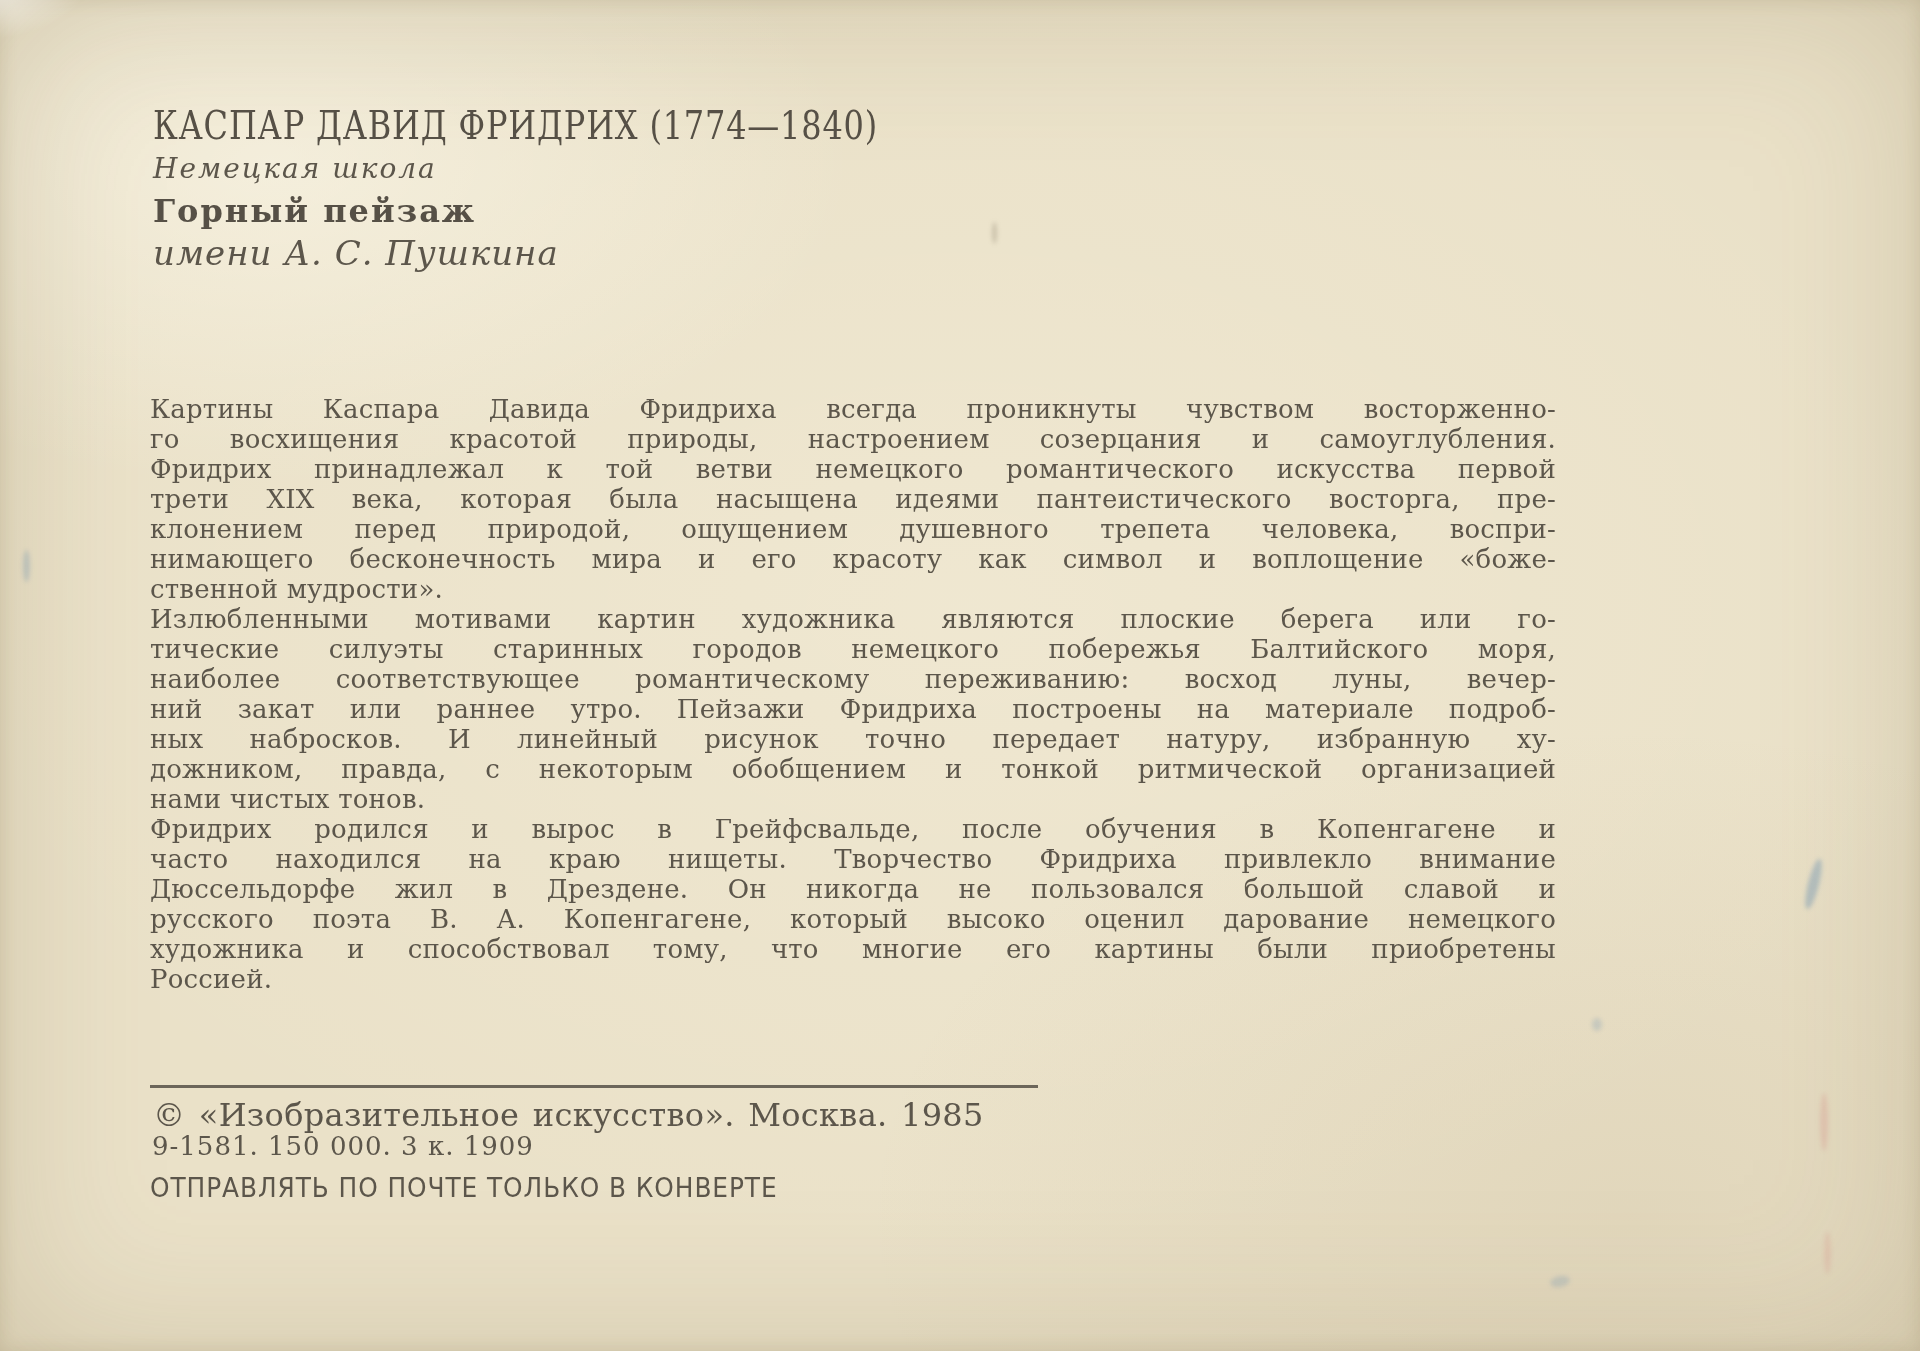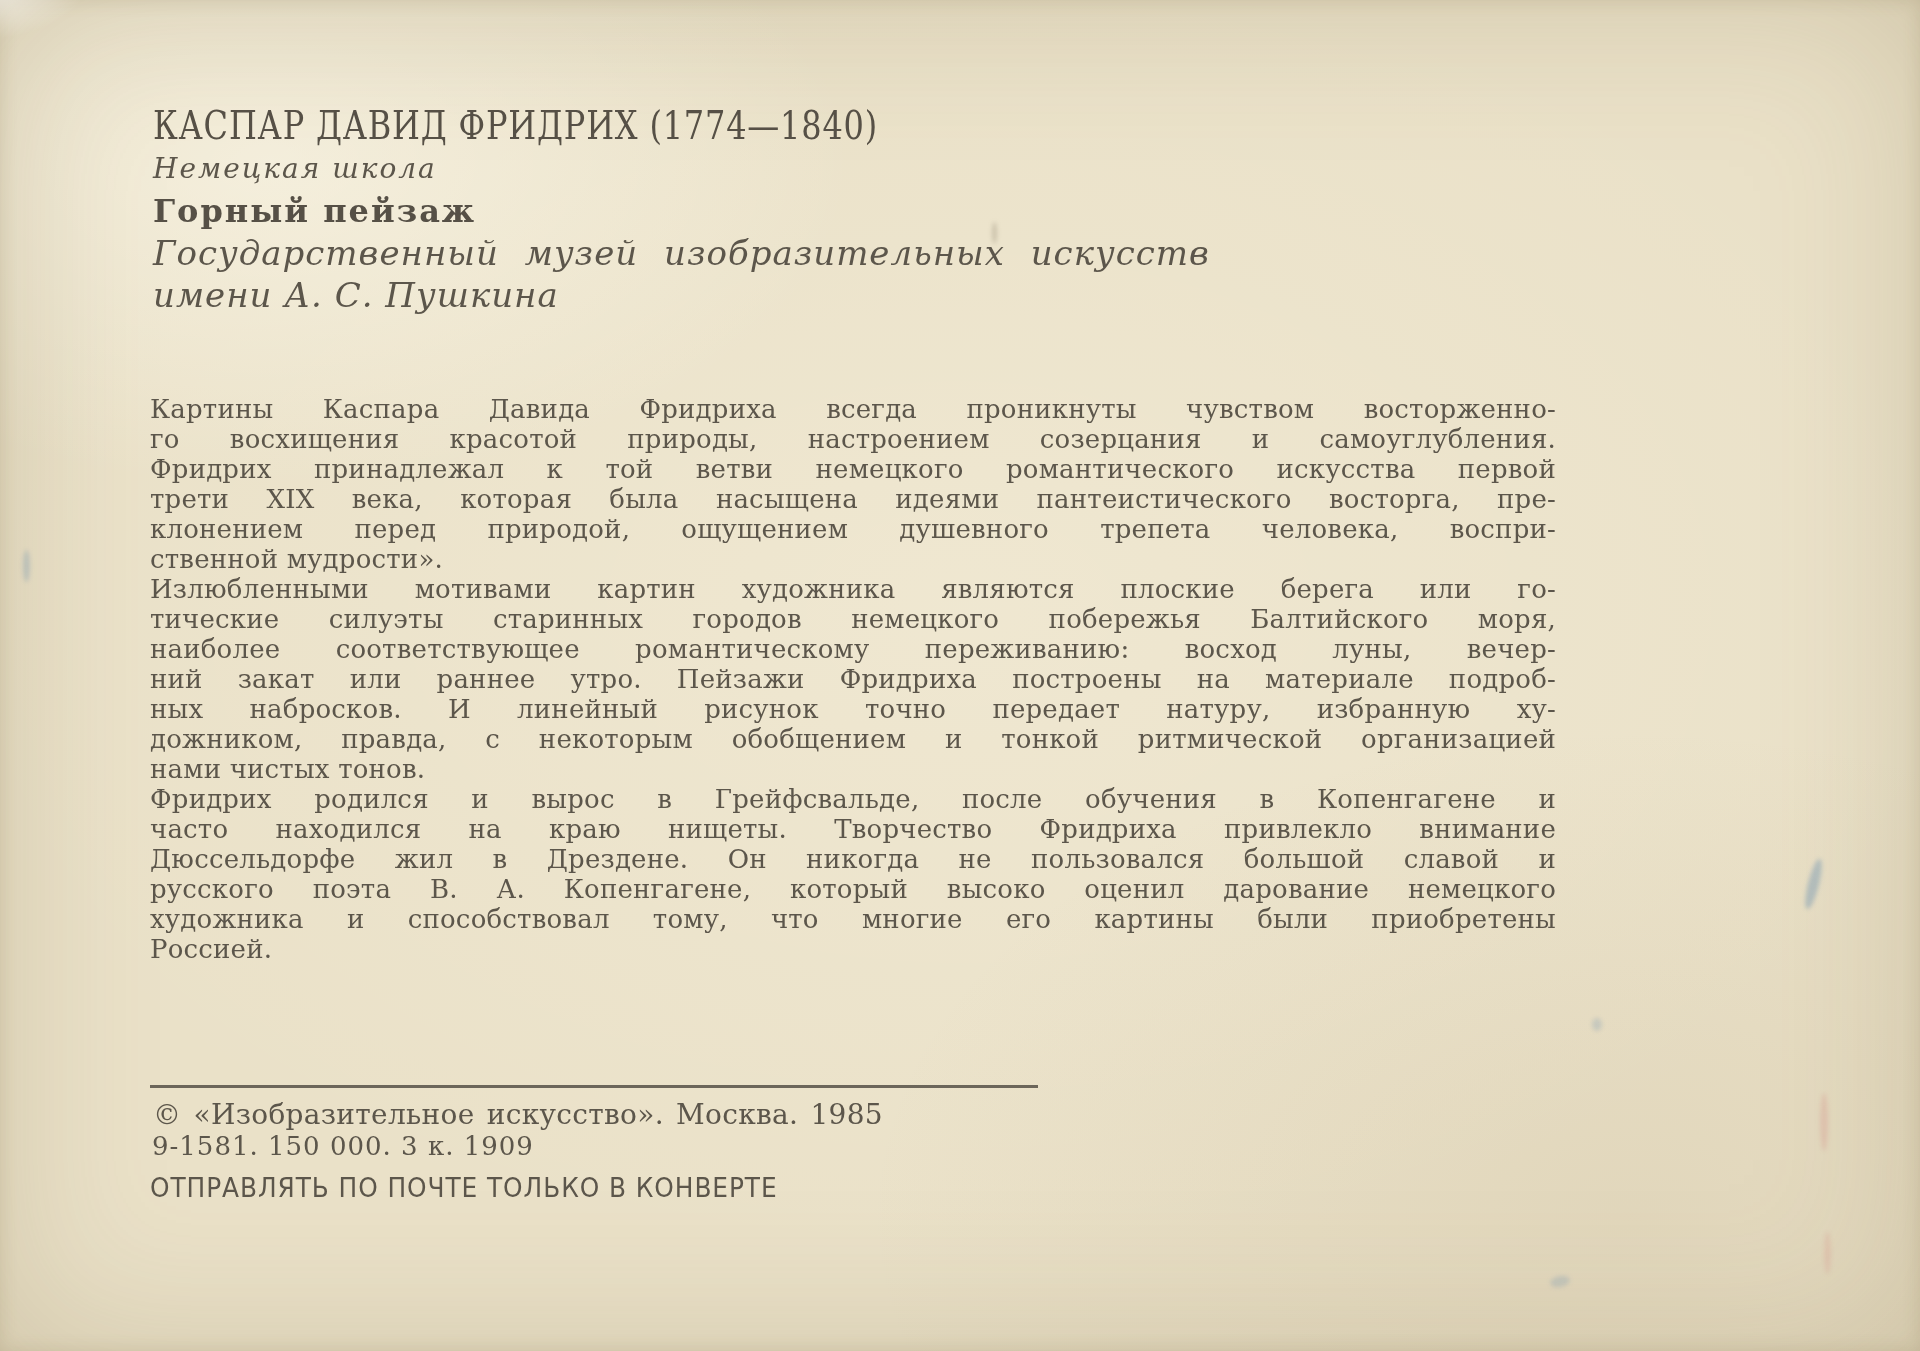--- a/index.html
+++ b/index.html
@@ -53,21 +53,21 @@
   }
   .bline.pend { text-align-last: left; }
 
   .rule {
     position: absolute; left: 150px; top: 1085px; width: 888px; height: 3px;
     background: var(--ink-dark, #565046);
     opacity: 0.85;
   }
   .copyright {
     position: absolute; left: 153px; top: 1100px;
-    font-size: 28px; line-height: 30px; letter-spacing: 0.3px; word-spacing: 3px;
+    font-size: 32px; line-height: 30px; letter-spacing: 0.3px; word-spacing: 3px;
     white-space: nowrap;
   }
   .print-code {
     position: absolute; left: 152px; top: 1131px;
     font-size: 26px; line-height: 30px; letter-spacing: 1px;
     white-space: nowrap;
   }
   .postal-notice {
     position: absolute; left: 150px; top: 1172px;
     font-family: "DejaVu Sans", "Liberation Sans", sans-serif;
@@ -88,30 +88,30 @@
 </style>
 </head>
 <body>
 
 <div class="corner-light"></div>
 
 <div class="header">
   <span class="h-line artist">КАСПАР ДАВИД ФРИДРИХ (1774—1840)</span>
   <span class="h-line school">Немецкая школа</span>
   <span class="h-line work-title">Горный пейзаж</span>
-  <span class="h-line museum1">Государственный музей изобразительных искусств</span>
   <span class="h-line museum2">имени А. С. Пушкина</span>
 </div>
 
 <div class="body-text" id="body-lines">
     <div class="bline">Картины Каспара Давида Фридриха всегда проникнуты чувством восторженно-</div>
     <div class="bline">го восхищения красотой природы, настроением созерцания и самоуглубления.</div>
     <div class="bline">Фридрих принадлежал к той ветви немецкого романтического искусства первой</div>
     <div class="bline">трети XIX века, которая была насыщена идеями пантеистического восторга, пре-</div>
     <div class="bline">клонением перед природой, ощущением душевного трепета человека, воспри-</div>
+    <div class="bline">нимающего бесконечность мира и его красоту как символ и воплощение «боже-</div>
     <div class="bline pend">ственной мудрости».</div>
     <div class="bline">Излюбленными мотивами картин художника являются плоские берега или го-</div>
     <div class="bline">тические силуэты старинных городов немецкого побережья Балтийского моря,</div>
     <div class="bline">наиболее соответствующее романтическому переживанию: восход луны, вечер-</div>
     <div class="bline">ний закат или раннее утро. Пейзажи Фридриха построены на материале подроб-</div>
     <div class="bline">ных набросков. И линейный рисунок точно передает натуру, избранную ху-</div>
     <div class="bline">дожником, правда, с некоторым обобщением и тонкой ритмической организацией</div>
     <div class="bline pend">нами чистых тонов.</div>
     <div class="bline">Фридрих родился и вырос в Грейфсвальде, после обучения в Копенгагене и</div>
     <div class="bline">часто находился на краю нищеты. Творчество Фридриха привлекло внимание</div>

